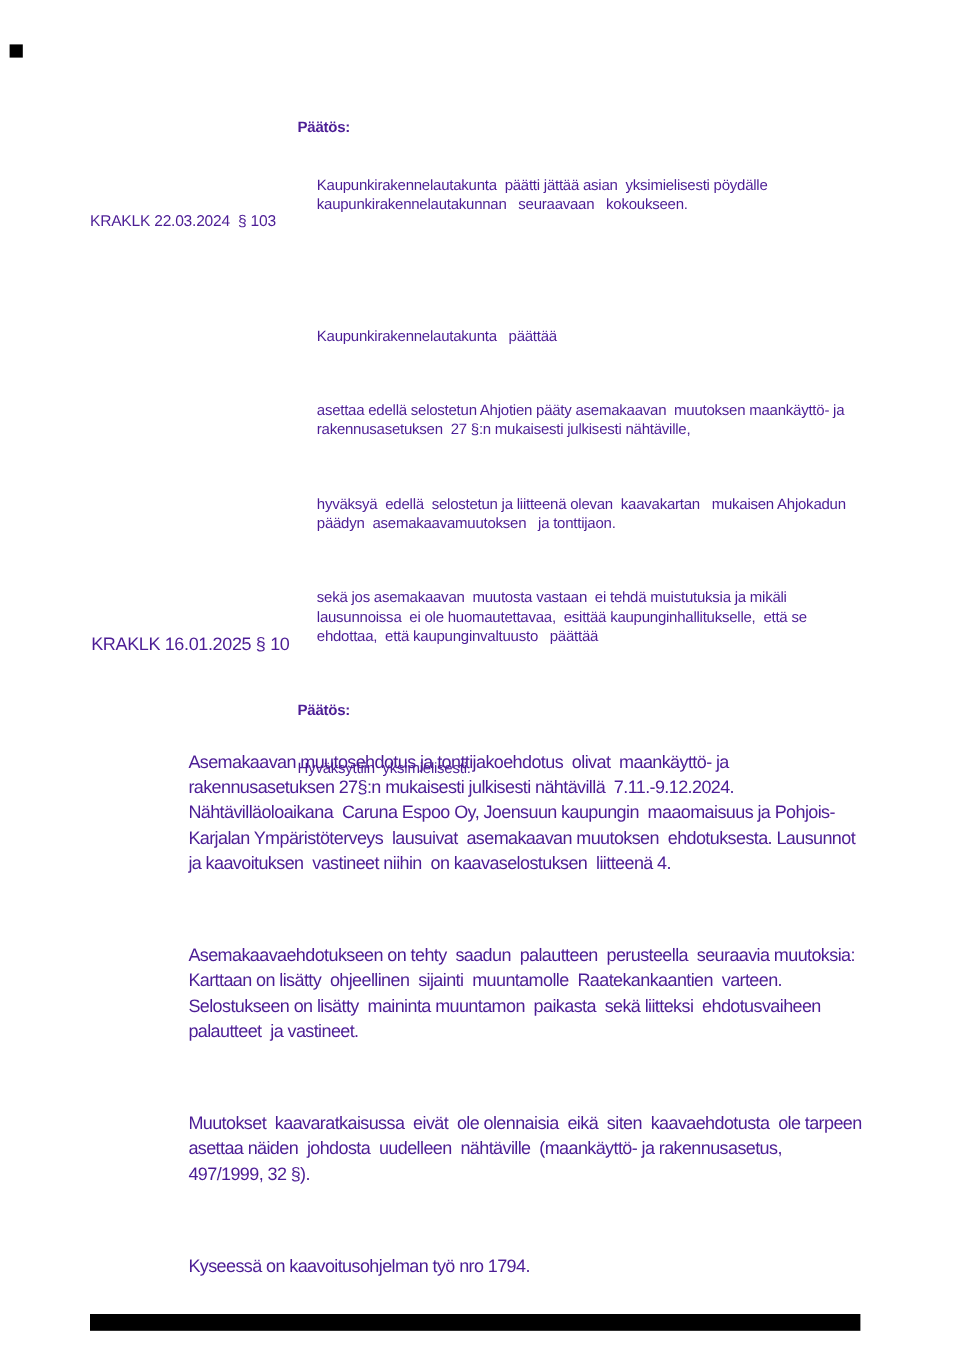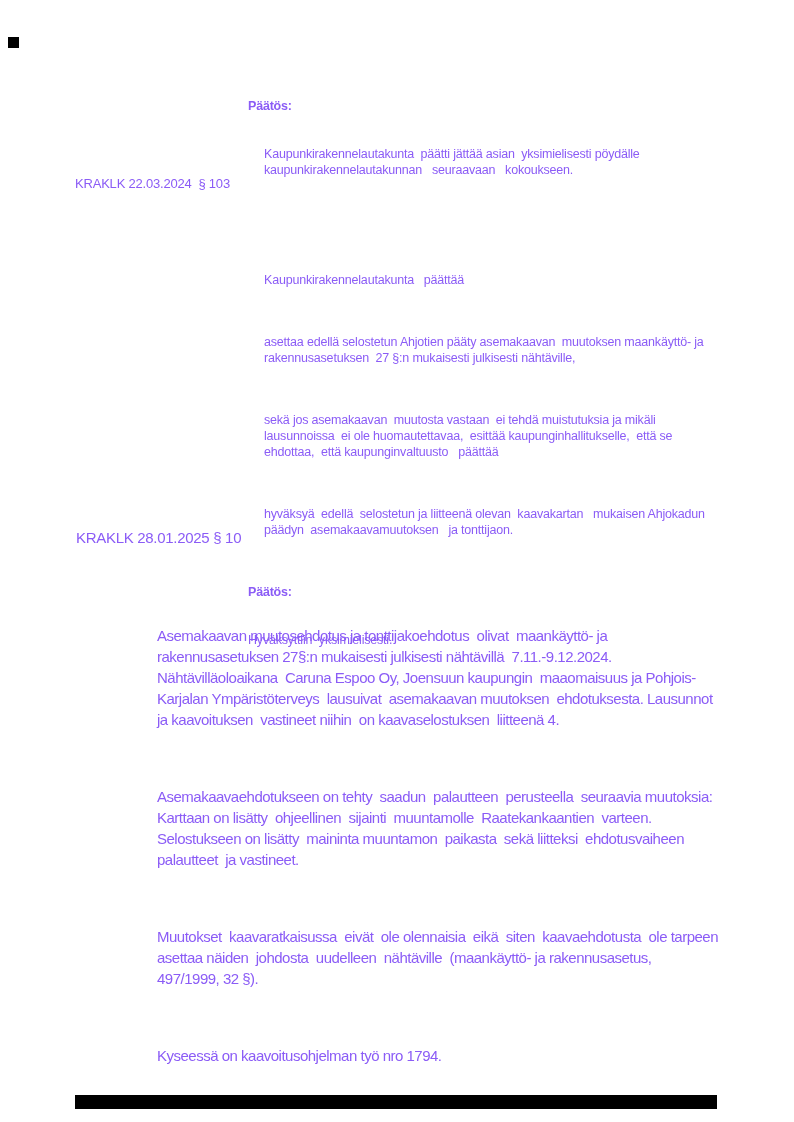--- a/index.html
+++ b/index.html
@@ -7,21 +7,21 @@
     padding: 0;
     background: #ffffff;
   }
   .page {
     position: relative;
     width: 794px;
     height: 1122px;
     background: #ffffff;
     overflow: hidden;
     font-family: "Liberation Sans", "DejaVu Sans", sans-serif;
-    color: #8b5cf6;
+    color: #4c1d95;
   }
   .abs { position: absolute; }
 
   
   .small-body {
     font-size: 12.5px;
     line-height: 16px;
     letter-spacing: -0.2px;
     white-space: pre;
   }
@@ -77,30 +77,30 @@
     <p>Kaupunkirakennelautakunta  päätti jättää asian  yksimielisesti pöydälle
 kaupunkirakennelautakunnan   seuraavaan   kokoukseen.</p>
   </div>
 
   <div class="abs marker-line-1">KRAKLK 22.03.2024  § 103</div>
 
   <div class="abs block-2 small-body">
     <p>Kaupunkirakennelautakunta   päättää</p>
     <p>asettaa edellä selostetun Ahjotien pääty asemakaavan  muutoksen maankäyttö- ja
 rakennusasetuksen  27 §:n mukaisesti julkisesti nähtäville,</p>
+    <p>hyväksyä  edellä  selostetun ja liitteenä olevan  kaavakartan   mukaisen Ahjokadun
+päädyn  asemakaavamuutoksen   ja tonttijaon.</p>
     <p>sekä jos asemakaavan  muutosta vastaan  ei tehdä muistutuksia ja mikäli
 lausunnoissa  ei ole huomautettavaa,  esittää kaupunginhallitukselle,  että se
 ehdottaa,  että kaupunginvaltuusto   päättää</p>
-    <p>hyväksyä  edellä  selostetun ja liitteenä olevan  kaavakartan   mukaisen Ahjokadun
-päädyn  asemakaavamuutoksen   ja tonttijaon.</p>
     <p class="tight bold">Päätös:</p>
     <p class="tight">Hyväksyttiin  yksimielisesti.</p>
   </div>
 
-  <div class="abs marker-line-2">KRAKLK 28.01.2025 § 10</div>
+  <div class="abs marker-line-2">KRAKLK 16.01.2025 § 10</div>
 
   <div class="abs block-3 large-body">
     <p>Asemakaavan muutosehdotus ja tonttijakoehdotus  olivat  maankäyttö- ja
 rakennusasetuksen 27§:n mukaisesti julkisesti nähtävillä  7.11.-9.12.2024.
 Nähtävilläoloaikana  Caruna Espoo Oy, Joensuun kaupungin  maaomaisuus ja Pohjois-
 Karjalan Ympäristöterveys  lausuivat  asemakaavan muutoksen  ehdotuksesta. Lausunnot
 ja kaavoituksen  vastineet niihin  on kaavaselostuksen  liitteenä 4.</p>
     <p>Asemakaavaehdotukseen on tehty  saadun  palautteen  perusteella  seuraavia muutoksia:
 Karttaan on lisätty  ohjeellinen  sijainti  muuntamolle  Raatekankaantien  varteen.
 Selostukseen on lisätty  maininta muuntamon  paikasta  sekä liitteksi  ehdotusvaiheen

